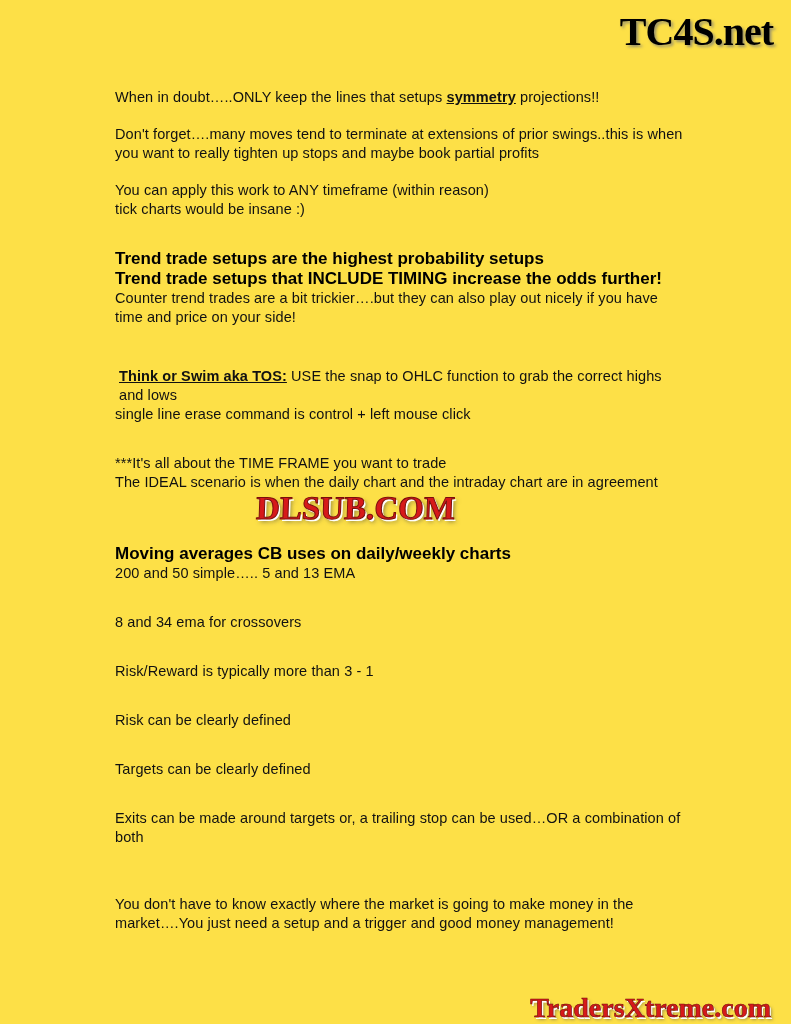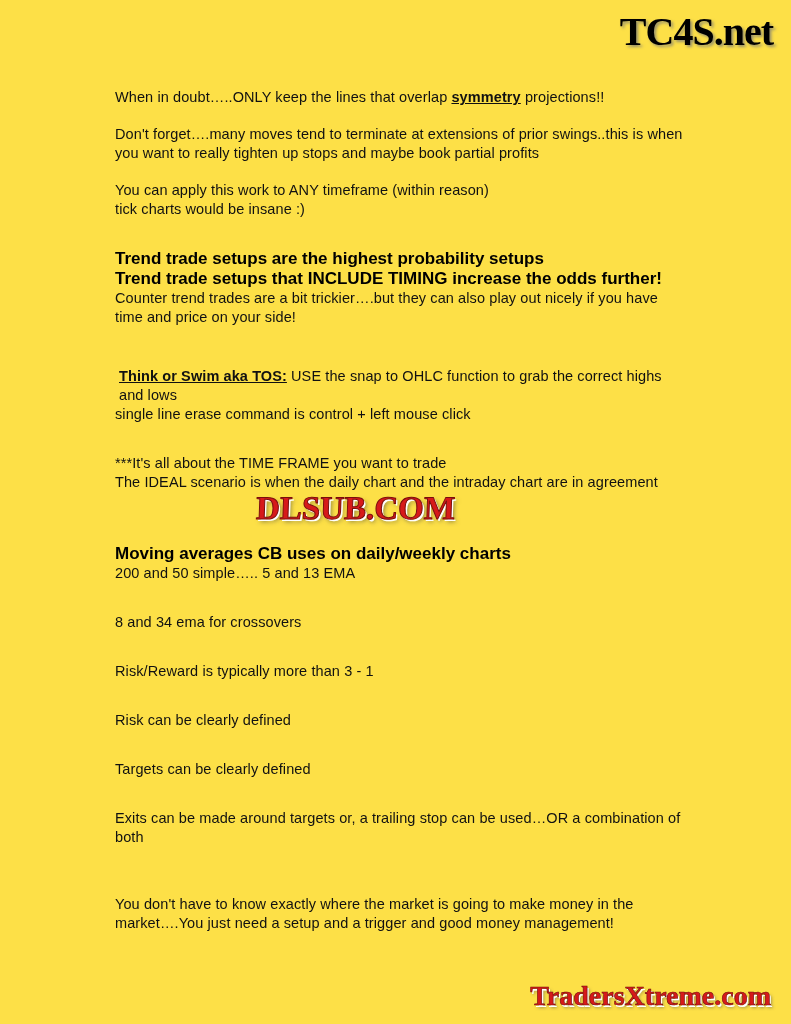--- a/index.html
+++ b/index.html
@@ -77,41 +77,41 @@
     text-shadow:
       2px 2px 0 #ffffff,
       3px 3px 4px rgba(60,60,60,0.55);
     transform: skewX(-2deg);
   }
 
   
   .footer-brand {
     position: absolute;
     right: 20px;
-    bottom: 12px;
+    bottom: 0;
     font-family: "Liberation Serif", serif;
     font-weight: bold;
     font-size: 28px;
     color: #d61a1a;
     -webkit-text-stroke: 0.6px #6e0c0c;
     text-shadow:
       1.5px 1.5px 0 #ffffff,
       2.5px 2.5px 3px rgba(80,80,80,0.5);
   }
 </style>
 </head>
 <body>
 
 <div class="page">
 
   <div class="header-brand">TC4S.net</div>
 
   <div class="content">
 
-    <p class="para"><span>When in doubt…..ONLY keep the lines that overlap </span><b>symmetry</b><span> projections!!</span></p>
+    <p class="para"><span>When in doubt…..ONLY keep the lines that setups </span><b>symmetry</b><span> projections!!</span></p>
 
     <p class="para">Don't forget….many moves tend to terminate at extensions of prior swings..this is when you want to really tighten up stops and maybe book partial profits</p>
 
 
     <p class="para nogap">You can apply this work to ANY timeframe (within reason)</p>
     <p class="para gap-lg">tick charts would be insane :)</p>
 
     <p class="bold-line">Trend trade setups are the highest probability setups</p>
     <p class="bold-line">Trend trade setups that INCLUDE TIMING increase the odds further!</p>
     <p class="para gap-xl">Counter trend trades are a bit trickier….but they can also play out nicely if you have time and price on your side!</p>

